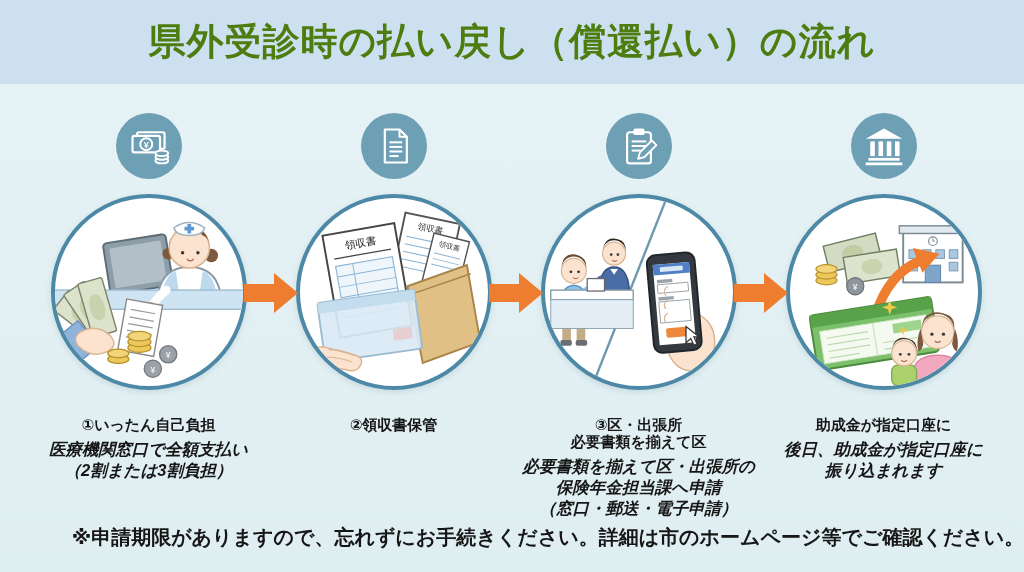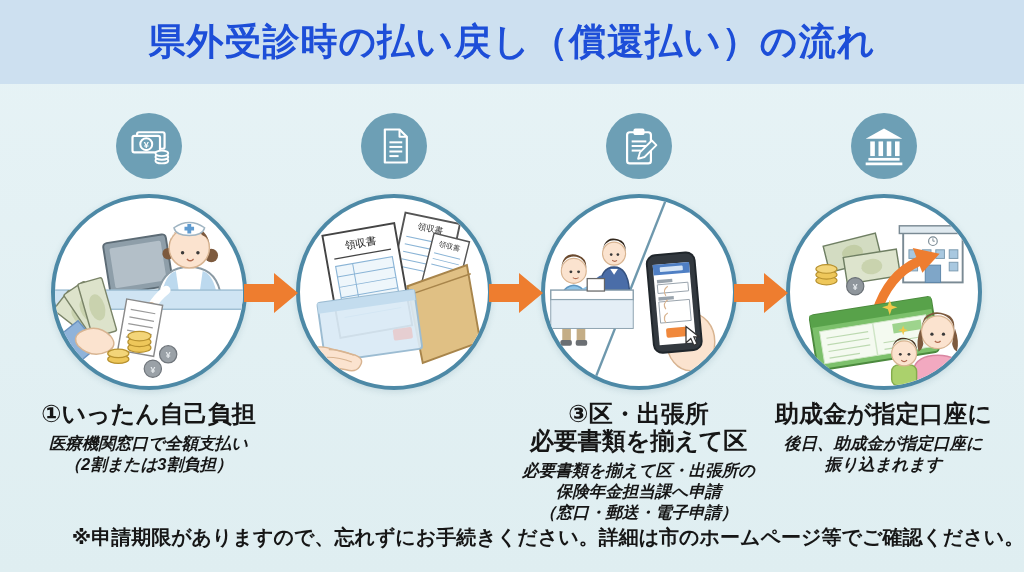--- a/index.html
+++ b/index.html
@@ -7,34 +7,34 @@
     width:1024px;height:572px;
     font-family:"Liberation Sans","DejaVu Sans",sans-serif;
     color:#161616;
     background:#e3f1f3;
   }
   .page{position:relative;width:1024px;height:572px;background:linear-gradient(#e7f3f6,#dfeef1);overflow:hidden;}
   .header{
     position:absolute;top:0;left:0;width:100%;height:84px;
     background:#cde0f0;display:flex;align-items:center;justify-content:center;
   }
-  .page-title{margin:0;font-size:37px;font-weight:800;letter-spacing:1px;color:#1d4ed8;}
+  .page-title{margin:0;font-size:37px;font-weight:800;letter-spacing:1px;color:#4d7c0f;}
   .step{position:absolute;top:113px;width:245px;text-align:center;}
   .icon-badge{
     width:66px;height:66px;margin:0 auto;border-radius:50%;
     background:#6d9fb5;display:flex;align-items:center;justify-content:center;
   }
   .icon-badge svg{width:44px;height:44px;}
   .illus-circle{
     width:188px;height:188px;margin:15px auto 0;border-radius:50%;
     background:#ffffff;border:4px solid #4d89a6;overflow:hidden;
     box-shadow:0 2px 6px rgba(80,120,140,.18);
   }
   .illus-circle svg{width:100%;height:100%;display:block;}
-  .step-title{margin-top:11px;font-size:24px;line-height:1.12;font-weight:800;white-space:pre-line;}
+  .step-title{margin-top:27px;font-size:15px;line-height:1.12;font-weight:800;white-space:pre-line;}
   .step-desc{margin-top:5px;font-size:16.5px;line-height:1.28;font-weight:700;white-space:pre-line;font-style:italic;}
   .flow-arrow{position:absolute;top:271px;width:56px;height:44px;}
   .footnote{
     position:absolute;top:524px;left:0;width:100%;
     text-align:center;font-size:20px;font-weight:800;color:#161616;margin-left:36px;
   }
 </style>
 </head>
 <body>
 
@@ -173,20 +173,21 @@
           <rect x="22" y="102" width="102" height="62" rx="3" fill="#d9eaf5" fill-opacity="0.93" stroke="#9cbcd2" stroke-width="2"></rect>
           <rect x="22" y="102" width="102" height="11" fill="#c3dcee"></rect>
           <rect x="96" y="140" width="20" height="12" rx="2" fill="#e9c2c2" fill-opacity="0.7"></rect>
         </g>
         <g>
           <path d="M2 168 q8 -16 26 -12 l30 8 q10 4 4 12 q-4 6 -14 3 l-34 -6 q-10 0 -12 -5 z" fill="#fbe3cf" stroke="#d8b491" stroke-width="1.5"></path>
           <path d="M30 158 q14 0 26 6 M28 166 q14 0 26 5" stroke="#d8b491" stroke-width="1.2" fill="none"></path>
         </g>
       </svg>
     </div>
+    <div class="step-title">②領収書保管</div>
   </div>
 
   <div class="step" style="left:516px">
     <div class="icon-badge">
       <svg viewBox="0 0 48 48">
         <rect x="11" y="9" width="26" height="34" rx="3" fill="none" stroke="#fff" stroke-width="2.4"></rect>
         <rect x="18" y="5" width="12" height="7" rx="2" fill="#fff"></rect>
         <line x1="16" y1="19" x2="32" y2="19" stroke="#fff" stroke-width="2.2"></line>
         <line x1="16" y1="24" x2="32" y2="24" stroke="#fff" stroke-width="2.2"></line>
         <line x1="16" y1="29" x2="26" y2="29" stroke="#fff" stroke-width="2.2"></line>

